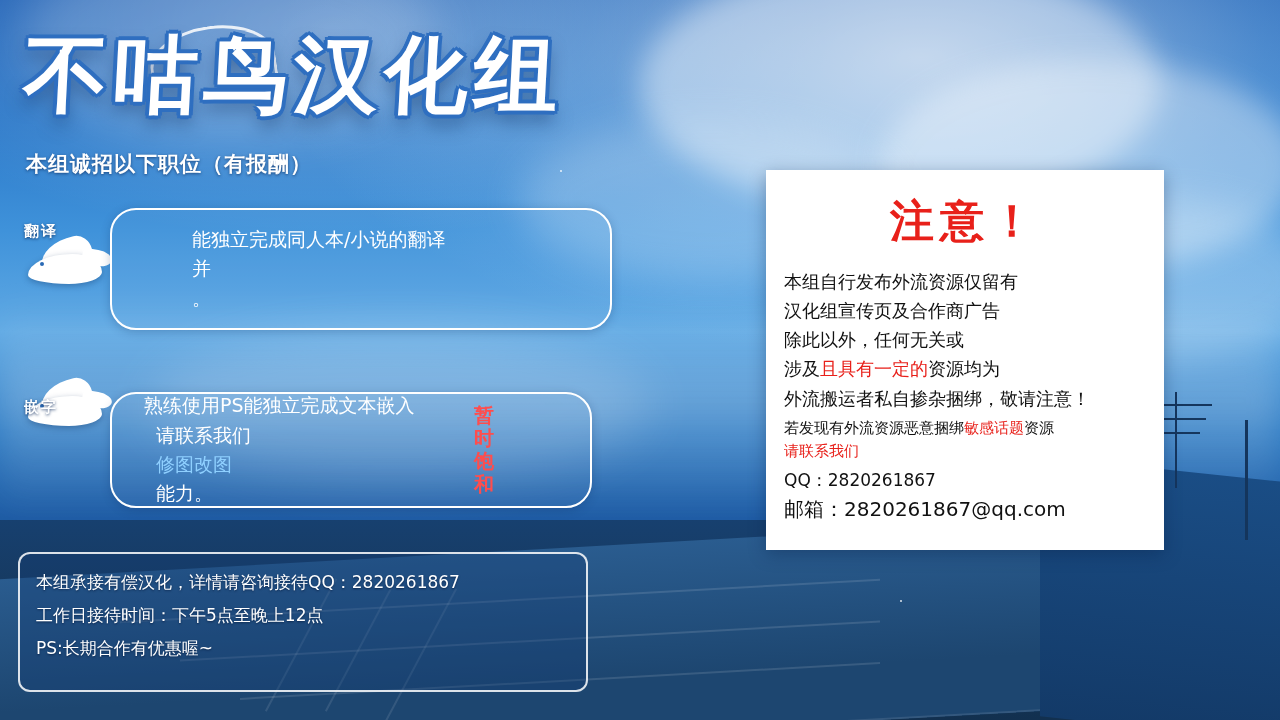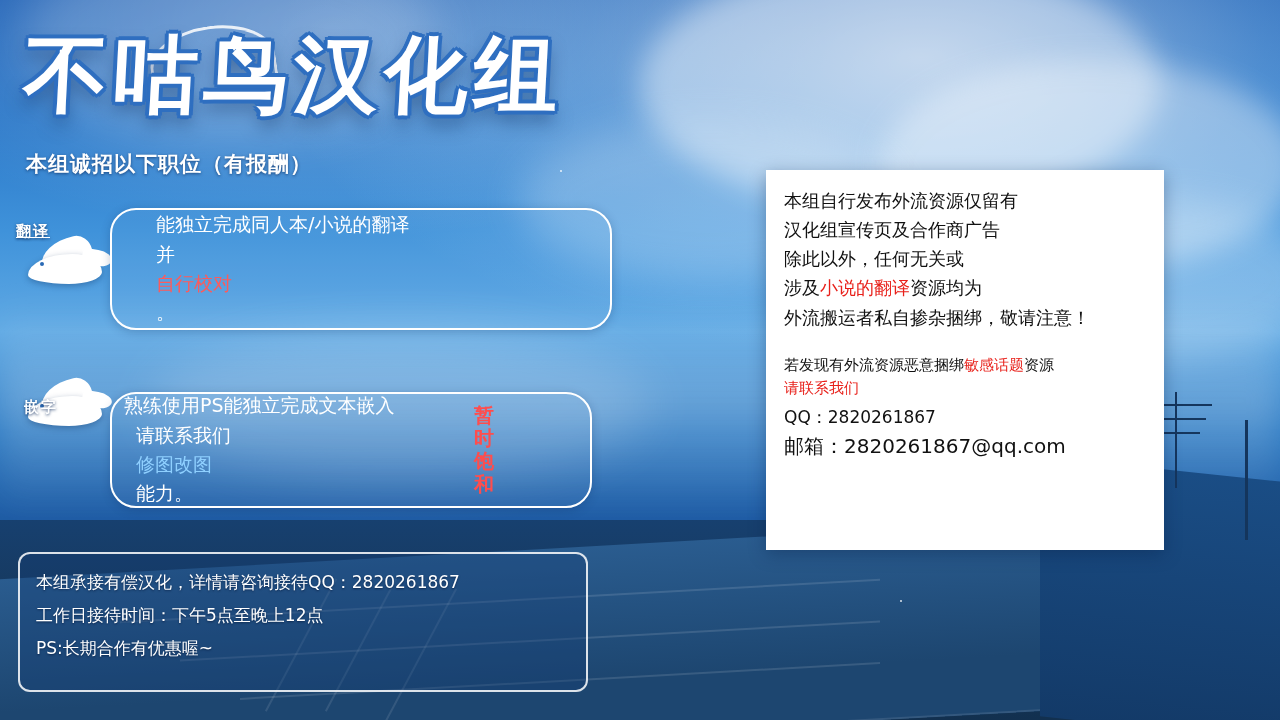--- a/index.html
+++ b/index.html
@@ -143,21 +143,21 @@
   .notice-title{
     text-align:center;color:#e8201a;font-weight:bold;font-size:44px;
     font-family:"DejaVu Sans","Liberation Sans",sans-serif;
     letter-spacing:6px;margin-top:22px;
   }
   .notice-body{
     margin:16px 0 0 18px;color:#111111;font-size:18px;line-height:1.62;
     font-family:"DejaVu Sans","Liberation Sans",sans-serif;
   }
   .notice-small{
-    margin:22px 0 0 18px;color:#111111;font-size:15px;line-height:1.55;
+    margin:4px 0 0 18px;color:#111111;font-size:15px;line-height:1.55;
     font-family:"DejaVu Sans","Liberation Sans",sans-serif;
   }
   .red{color:#e8201a;}
 
   
   .bottom{
     position:absolute;left:18px;top:552px;width:566px;height:136px;
     border:2px solid rgba(255,255,255,.85);border-radius:12px;
     background:rgba(20,60,115,.35);
   }
@@ -204,59 +204,59 @@
   <div class="laurel"></div>
   <div class="title">不咕鸟汉化组</div>
   <div class="subtitle">本组诚招以下职位（有报酬）</div>
 
   <div class="dove" style="left:22px;top:236px;">
     <div class="wing"></div>
     <div class="body"></div>
     <div class="tail"></div>
     <div class="eye"></div>
   </div>
-  <div class="role-label" style="left:16px;top:222px;text-decoration:underline;">翻译</div>
+  <div class="role-label" style="left:24px;top:222px;">翻译</div>
 
   <div class="banner" style="left:110px;top:208px;width:498px;height:118px;">
-    <div class="text" style="padding-left:44px;">
+    <div class="text" style="padding-left:44px;margin-left:36px;">
       <span>能独立完成同人本/小说的翻译</span>
       <span>
         <span>并</span>
-          <span class="hl-red">自行校对</span>
           <span>。</span>
       </span>
     </div>
   </div>
 
   <div class="dove" style="left:22px;top:378px;">
     <div class="wing"></div>
     <div class="body"></div>
     <div class="tail"></div>
     <div class="eye"></div>
   </div>
   <div class="role-label" style="left:24px;top:398px;">嵌字</div>
 
   <div class="banner" style="left:110px;top:392px;width:478px;height:112px;">
-    <div class="text" style="padding-left:12px;">
+    <div class="text" style="padding-left:32px;">
       <span>熟练使用PS能独立完成文本嵌入</span>
       <span style="padding-left:12px;">
         <span>请联系我们</span>
           <span class="hl-blue">修图改图</span>
           <span>能力。</span>
       </span>
     </div>
   </div>
   <div class="tag-vertical" style="left:474px;top:404px;">暂时饱和</div>
 
   <div class="notice">
+    <div class="notice-title">注意！</div>
     <div class="notice-body">
       <div>本组自行发布外流资源仅留有</div>
       <div>汉化组宣传页及合作商广告</div>
       <div>除此以外，任何无关或</div>
-      <div><span>涉及</span><span class="red">小说的翻译</span><span>资源均为</span></div>
+      <div><span>涉及</span><span class="red">且具有一定的</span><span>资源均为</span></div>
       <div>外流搬运者私自掺杂捆绑，敬请注意！</div>
     </div>
     <div class="notice-small">
       <div><span>若发现有外流资源恶意捆绑</span><span class="red">敏感话题</span><span>资源</span></div>
       <div class="red">请联系我们</div>
       <div style="font-size:17px;margin-top:4px;">QQ：2820261867</div>
       <div style="font-size:20px;">邮箱：2820261867@qq.com</div>
     </div>
   </div>
 

